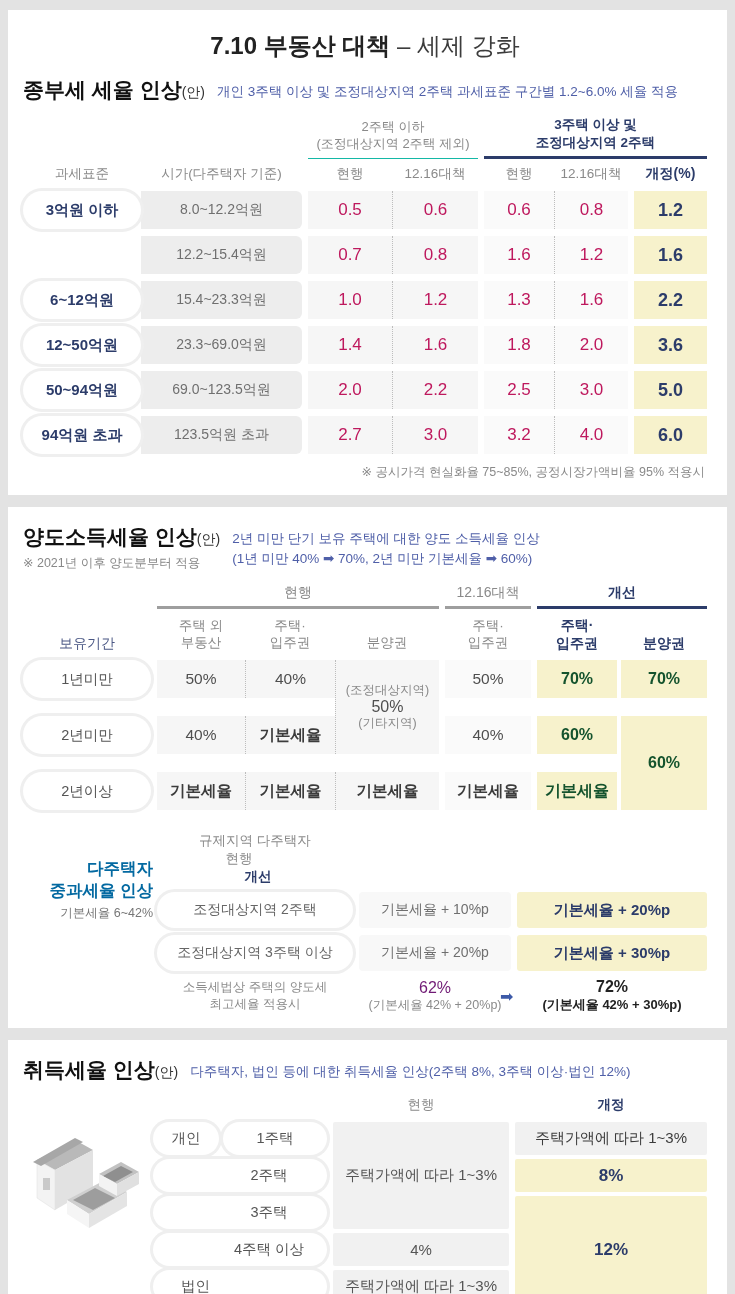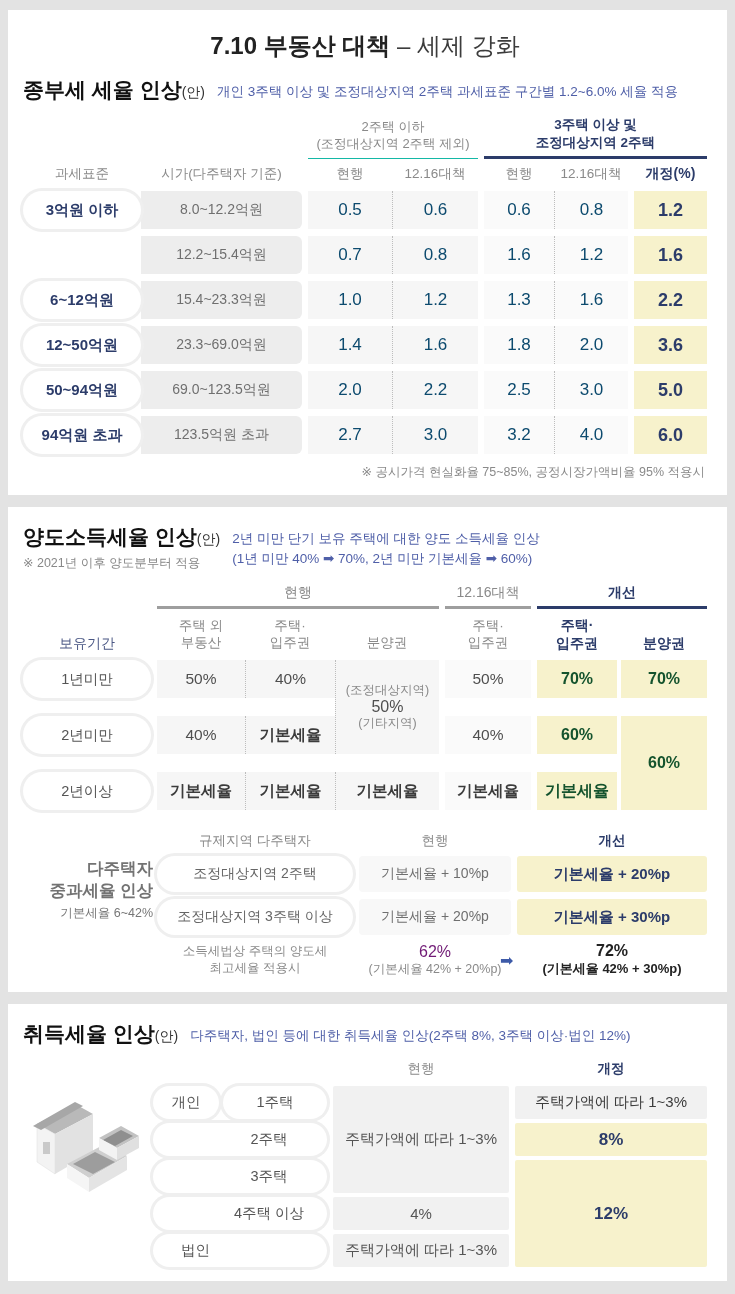--- a/index.html
+++ b/index.html
@@ -45,21 +45,21 @@
   .g2box{grid-column:7/11; text-align:center; font-size:13.5px; font-weight:bold; color:#2c3c6a; line-height:1.3;
          border-bottom:3px solid #2c3c6a; padding-bottom:5px;}
   .t1hdrC{margin-top:6px; margin-bottom:8px;}
   .t1hdrC div{font-size:13.5px; color:#8a8a8a; text-align:center;}
   .t1hdrC .rev{font-weight:bold; color:#2c3c6a; font-size:14px;}
   .t1row{height:38px; margin-bottom:7px;}
   .t1row .lab{grid-column:1; font-size:15px; font-weight:bold; color:#2c3c6a; z-index:2;}
   .t1row .price{grid-column:2; background:#ededed; border-radius:0 6px 6px 0; font-size:14px; color:#6f6f6f;}
   .t1row .c1{grid-column:4;} .t1row .c2{grid-column:5;}
   .t1row .c3{grid-column:7;} .t1row .c4{grid-column:8;}
-  .t1row .num{font-size:17px; color:#0c4a6e;}
+  .t1row .num{font-size:17px; color:#be185d;}
   .t1row .rv{grid-column:10; font-size:18px; font-weight:bold;}
   .footnote{text-align:right; font-size:12.5px; color:#8a8a8a; margin-top:10px; padding-right:2px;}
 
   
   .t2cols{grid-template-columns:128px 6px 88px 90px 104px 6px 86px 6px 80px 4px 86px;}
   .t2hdrG, .t2hdrC, .t2body{display:grid;}
   .t2hdrG{align-items:end; margin-top:6px;}
   .t2hdrG .cur{grid-column:3/6;} .t2hdrG .d16{grid-column:7/8;} .t2hdrG .imp{grid-column:9/12;}
   .t2hdrG div{text-align:center; font-size:14px; color:#8a8a8a; border-bottom:3px solid #9e9e9e; padding-bottom:4px;}
   .t2hdrG .imp{font-weight:bold; color:#2c3c6a; border-bottom-color:#2c3c6a;}
@@ -71,24 +71,24 @@
   .t2body .plab{font-size:14.5px; color:#555;}
   .t2body .v{font-size:15.5px; color:#4f4f4f;}
   .t2body .b{font-weight:bold; color:#3c3c3c;}
   .t2body .iv{font-size:16px; font-weight:bold; color:#14532d;}
   .smallp{font-size:12.5px; color:#8a8a8a; line-height:1.2;}
   .midp{font-size:16px; color:#4f4f4f;}
 
   
   .t2b{display:flex; margin-top:22px;}
   .t2b-left{width:130px; text-align:right; padding-top:26px; flex:none;}
-  .t2b-left .big{font-size:16.5px; font-weight:bold; color:#737373; line-height:1.3;}
+  .t2b-left .big{font-size:16.5px; font-weight:bold; color:#0369a1; line-height:1.3;}
   .t2b-left .sm{font-size:12.5px; color:#777; margin-top:4px;}
   .t2b-right{margin-left:4px; flex:none;}
-  .t2b-hdr{display:flex; margin-bottom:6px;}
+  .t2b-hdr{display:flex; margin-bottom:6px;flex-direction:column;}
   .t2b-hdr div{text-align:center; font-size:13.5px; color:#8a8a8a;}
   .t2b-hdr .imp{font-weight:bold; color:#2c3c6a;}
   .t2b-row{display:flex; height:36px; margin-bottom:7px;}
   .t2b-row .pill{width:196px; font-size:14px; color:#666;}
   .t2b-row .cur{width:152px; margin-left:6px; background:#f8f8f8; border-radius:4px; font-size:14px; color:#6f6f6f;}
   .t2b-row .imp{width:190px; margin-left:6px; border-radius:3px; font-size:15px; font-weight:bold; color:#2c3c6a;}
   .t2b-note{display:flex; margin-top:6px; align-items:center;}
   .t2b-note .lab{width:196px;}
   .t2b-note .cur{width:152px; margin-left:6px;}
   .t2b-note .impwrap{width:190px; margin-left:6px; position:relative;}

